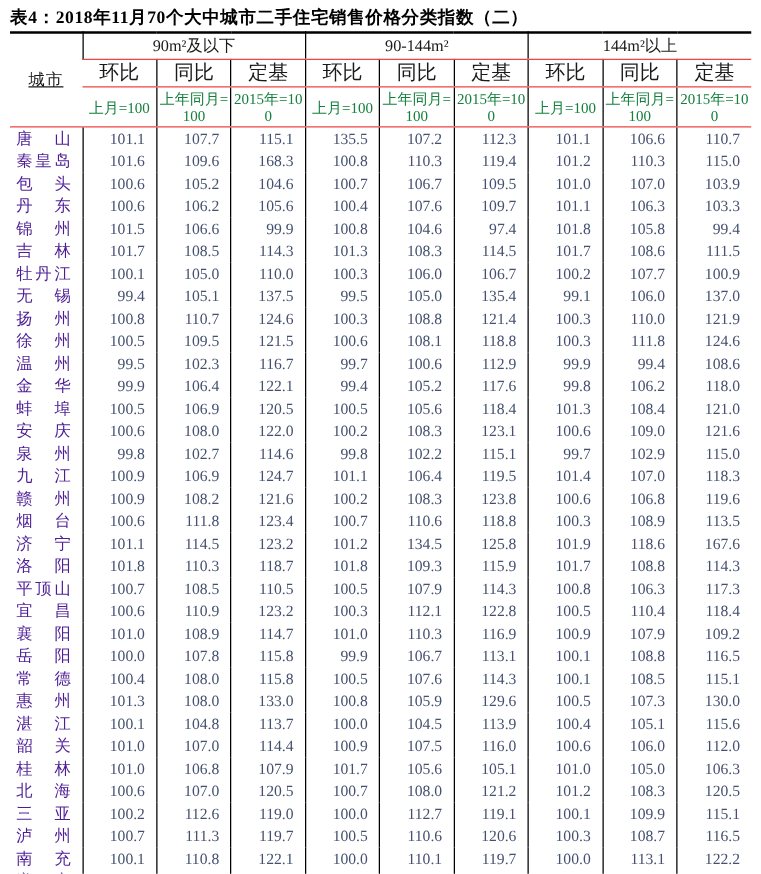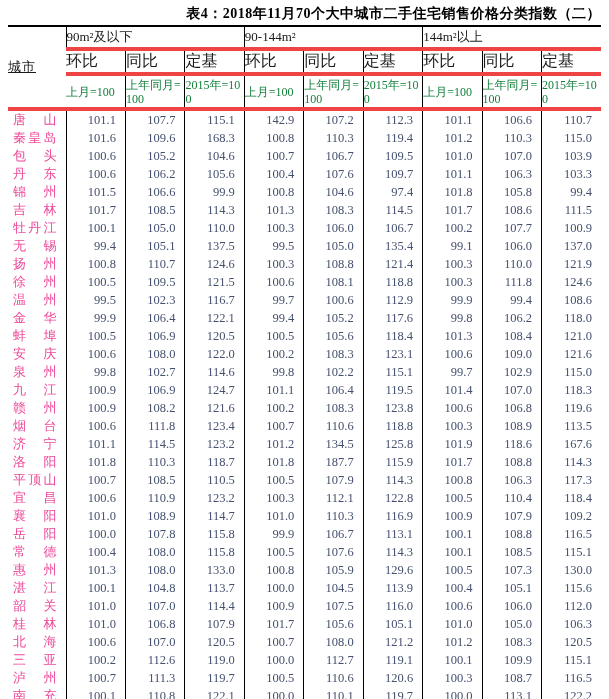--- a/index.html
+++ b/index.html
@@ -11,21 +11,21 @@
     width: 609px;
     height: 699px;
     overflow: hidden;
     font-family: "Liberation Serif", "DejaVu Serif", serif;
   }
   .doc {
     width: 609px;
   }
   .title {
     margin: 5px 8px 2px 8px;
-    text-align: right;
+    text-align: left;
     font-size: 14px;
     font-weight: bold;
     color: #000000;
     letter-spacing: 0.5px;
     white-space: nowrap;
   }
   table.idx {
     width: 593px;
     margin: 0 8px;
     border-collapse: collapse;
@@ -36,22 +36,22 @@
   table.idx th, table.idx td {
     border-left: 1px solid #000000;
     padding: 0;
     font-weight: normal;
     overflow: hidden;
   }
   table.idx tr > *:first-child {
     border-left: none;
   }
   thead th {
-    border-bottom: 4px solid #ef4444;
-    text-align: left;
+    border-bottom: 1px solid #ef4444;
+    text-align: center;
     vertical-align: middle;
     color: #1a1a1a;
   }
   th.city-h {
     font-size: 13px;
     letter-spacing: 1px;
     text-decoration: underline;
   }
   th.group-h {
     height: 20px;
@@ -67,21 +67,21 @@
     line-height: 14px;
     word-break: break-all;
     padding: 1px 2px;
     color: #15803d;
   }
   tbody tr {
     height: 17px;
   }
   tbody td.city {
     font-size: 13px;
-    color: #ec4899;
+    color: #4c1d95;
     padding: 0 9px 0 5px;
     text-align: justify;
     text-align-last: justify;
     -moz-text-align-last: justify;
   }
   tbody td.num {
     text-align: right;
     padding-right: 9px;
     font-size: 12.5px;
     color: #44506e;
@@ -136,21 +136,21 @@
         <th class="base-h">上年同月=100</th>
         <th class="base-h">2015年=100</th>
       </tr>
     </thead>
     <tbody>
         <tr>
           <td class="city">唐山</td>
           <td class="num">101.1</td>
           <td class="num">107.7</td>
           <td class="num">115.1</td>
-          <td class="num">142.9</td>
+          <td class="num">135.5</td>
           <td class="num">107.2</td>
           <td class="num">112.3</td>
           <td class="num">101.1</td>
           <td class="num">106.6</td>
           <td class="num">110.7</td>
         </tr>
         <tr>
           <td class="city">秦皇岛</td>
           <td class="num">101.6</td>
           <td class="num">109.6</td>
@@ -365,21 +365,21 @@
           <td class="num">101.9</td>
           <td class="num">118.6</td>
           <td class="num">167.6</td>
         </tr>
         <tr>
           <td class="city">洛阳</td>
           <td class="num">101.8</td>
           <td class="num">110.3</td>
           <td class="num">118.7</td>
           <td class="num">101.8</td>
-          <td class="num">187.7</td>
+          <td class="num">109.3</td>
           <td class="num">115.9</td>
           <td class="num">101.7</td>
           <td class="num">108.8</td>
           <td class="num">114.3</td>
         </tr>
         <tr>
           <td class="city">平顶山</td>
           <td class="num">100.7</td>
           <td class="num">108.5</td>
           <td class="num">110.5</td>

